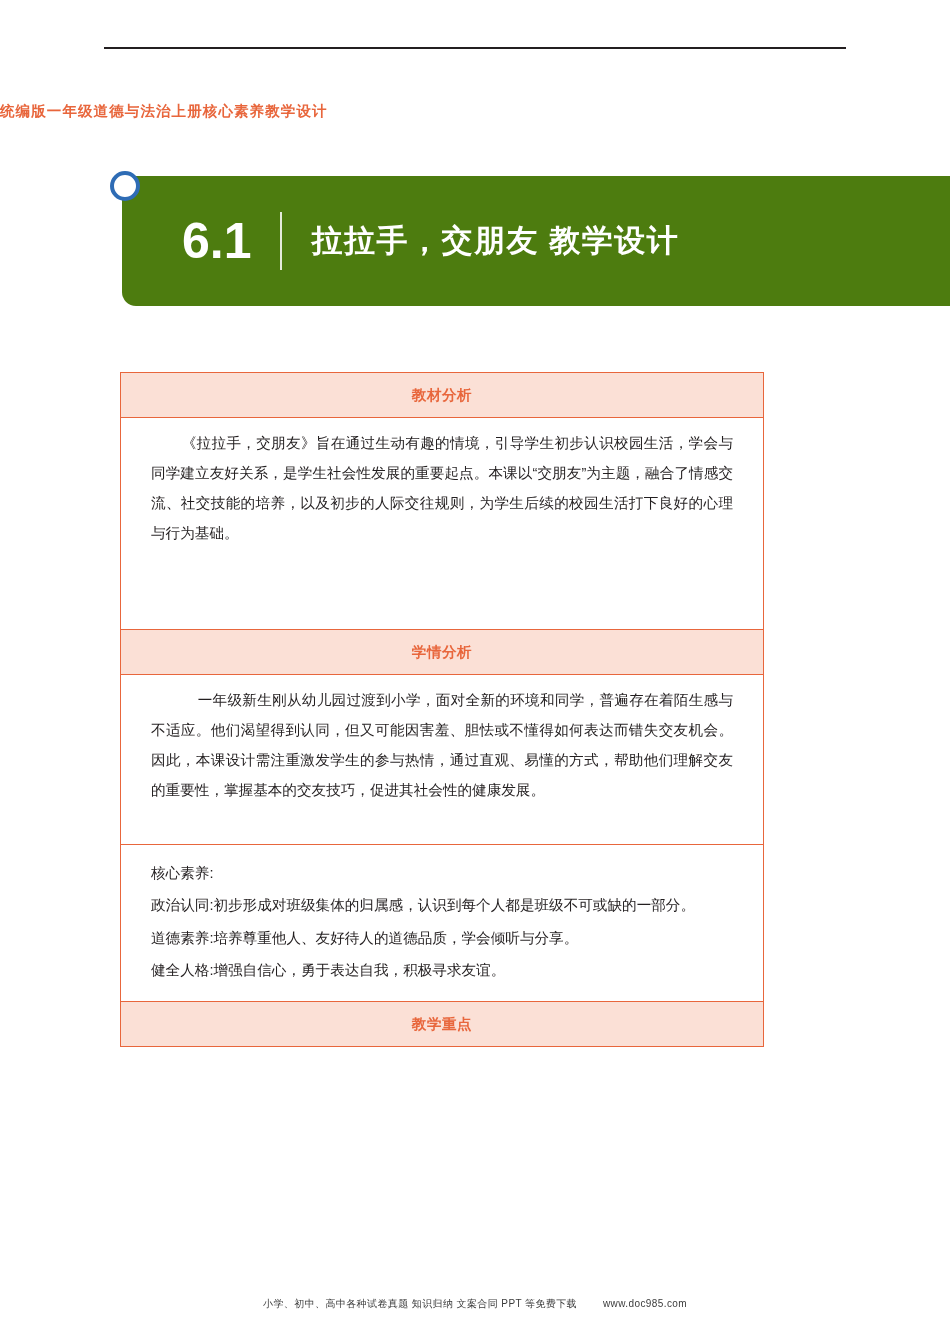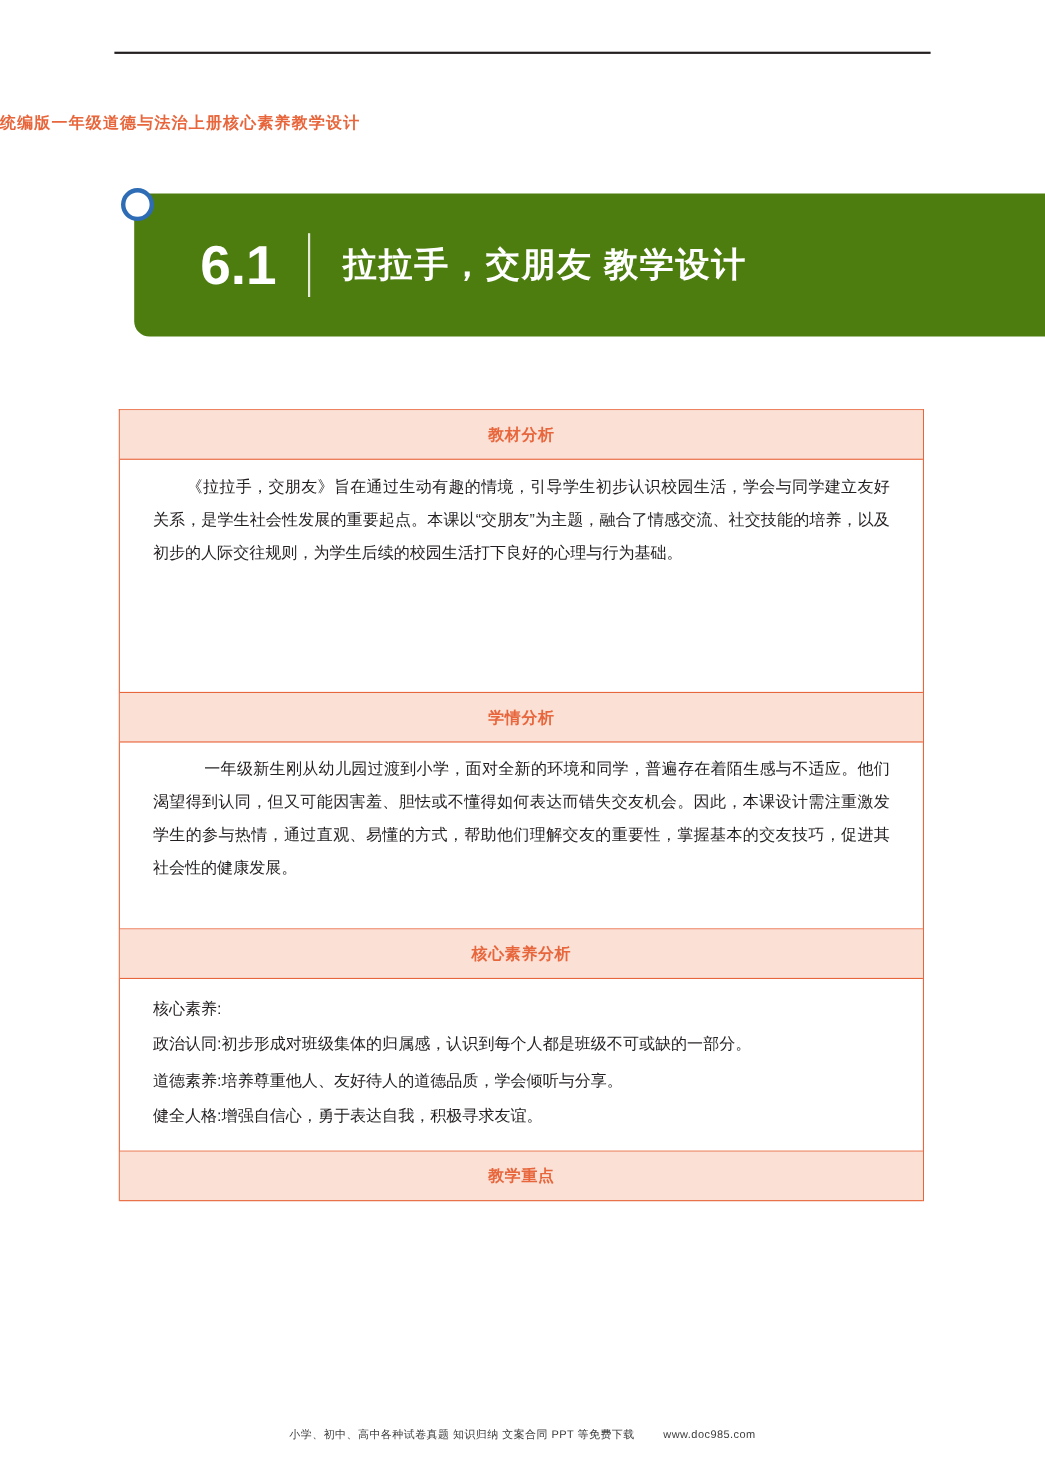--- a/index.html
+++ b/index.html
@@ -84,23 +84,23 @@
     width: 30px;
     height: 30px;
     border-radius: 50%;
     border: 4px solid #2e6cb5;
     background: #ffffff;
   }
 
   
   .tbl {
     position: absolute;
-    left: 108px;
+    left: 120px;
     top: 372px;
-    width: 732px;
+    width: 644px;
     border: 1.4px solid #e8663c;
     border-bottom: none;
   }
   .row-head {
     border-bottom: 1.4px solid #e8663c;
     background: #fbe0d6;
     text-align: center;
     font-size: 14.5px;
     font-weight: bold;
     color: #e8663c;
@@ -164,21 +164,20 @@
     <div class="row-head">教材分析</div>
     <div class="row-body tall-a">
       <p class="indent2">《拉拉手，交朋友》旨在通过生动有趣的情境，引导学生初步认识校园生活，学会与同学建立友好关系，是学生社会性发展的重要起点。本课以“交朋友”为主题，融合了情感交流、社交技能的培养，以及初步的人际交往规则，为学生后续的校园生活打下良好的心理与行为基础。</p>
     </div>
 
     <div class="row-head">学情分析</div>
     <div class="row-body tall-b">
       <p class="indent3">一年级新生刚从幼儿园过渡到小学，面对全新的环境和同学，普遍存在着陌生感与不适应。他们渴望得到认同，但又可能因害羞、胆怯或不懂得如何表达而错失交友机会。因此，本课设计需注重激发学生的参与热情，通过直观、易懂的方式，帮助他们理解交友的重要性，掌握基本的交友技巧，促进其社会性的健康发展。</p>
     </div>
 
-    <div class="row-head">核心素养分析</div>
     <div class="row-body list">
       <p>核心素养:</p>
       <p>政治认同:初步形成对班级集体的归属感，认识到每个人都是班级不可或缺的一部分。</p>
       <p>道德素养:培养尊重他人、友好待人的道德品质，学会倾听与分享。</p>
       <p>健全人格:增强自信心，勇于表达自我，积极寻求友谊。</p>
     </div>
 
     <div class="row-head">教学重点</div>
 
   </div>

